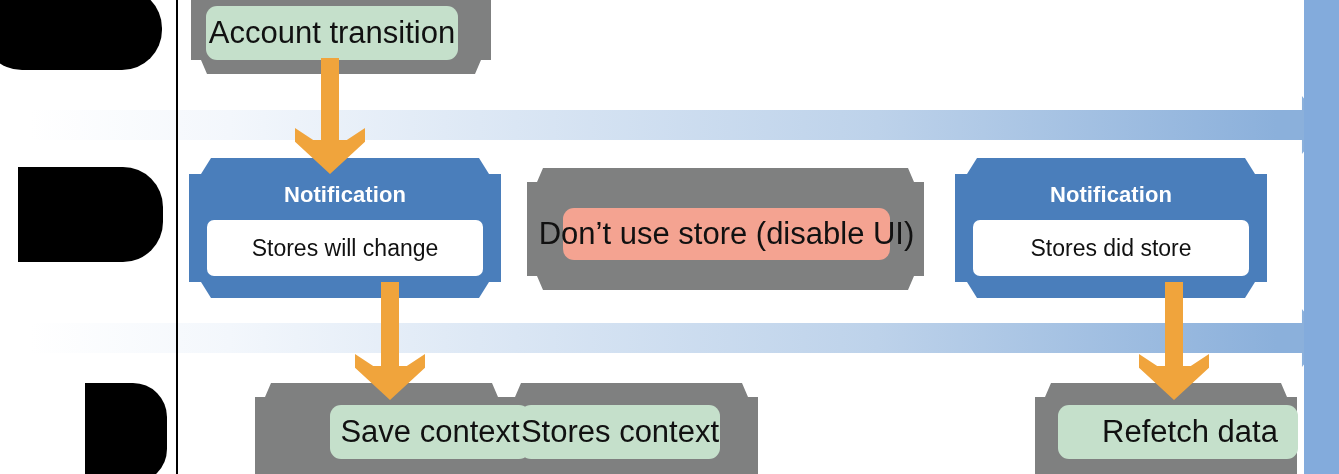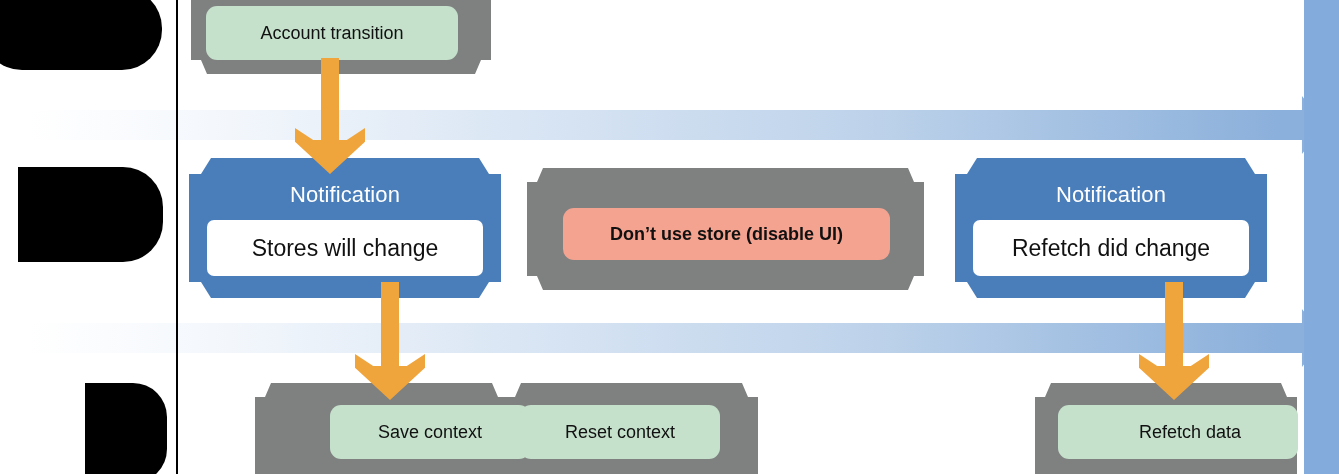--- a/index.html
+++ b/index.html
@@ -91,21 +91,21 @@
       22px 100%, 12px calc(100% - 16px), 0 calc(100% - 16px)
     );
   }
   .notif-title {
     position: absolute;
     left: 0;
     right: 0;
     top: 24px;
     text-align: center;
     color: #ffffff;
-    font-weight: normal;
+    font-weight: bold;
     font-size: 22px;
     letter-spacing: 0.1px;
   }
   .notif-inner {
     position: absolute;
     left: 18px;
     right: 18px;
     bottom: 22px;
     height: 56px;
     background: #ffffff;
@@ -117,21 +117,21 @@
     color: #111111;
   }
 
   
   .chip {
     position: absolute;
     display: flex;
     align-items: center;
     justify-content: center;
     border-radius: 11px;
-    font-size: 18px;
+    font-size: 31px;
     color: #111111;
     z-index: 3;
     white-space: nowrap;
   }
   .chip-green { background: #C5E0CB; }
   .chip-red   { background: #F4A391; }
 
   
   .arrow {
     position: absolute;
@@ -189,49 +189,49 @@
   </div>
 
   <div class="notif-box" style="left:189px; top:158px; width:312px; height:140px;">
     <div class="notif-title">Notification</div>
     <div class="notif-inner">
       <span>Stores will change</span>
     </div>
   </div>
 
   <div class="group-box" style="left:527px; top:168px; width:397px; height:122px;"></div>
-  <div class="chip chip-red" style="left:563px; top:208px; width:327px; height:52px;font-weight:bold;">
+  <div class="chip chip-red" style="left:563px; top:208px; width:327px; height:52px;">
     <span>Don’t use store (disable UI)</span>
   </div>
 
   <div class="notif-box" style="left:955px; top:158px; width:312px; height:140px;">
     <div class="notif-title">Notification</div>
     <div class="notif-inner">
-      <span>Refetch did change</span>
+      <span>Stores did store</span>
     </div>
   </div>
 
   <div class="arrow" style="left:355px; top:282px; width:70px; height:118px;">
     <div class="shaft" style="height:94px;"></div>
     <div class="head" style="top:72px;"></div>
   </div>
 
   <div class="arrow" style="left:1139px; top:282px; width:70px; height:118px;">
     <div class="shaft" style="height:94px;"></div>
     <div class="head" style="top:72px;"></div>
   </div>
 
   <div class="group-box" style="left:255px; top:383px; width:253px; height:105px;"></div>
   <div class="chip chip-green" style="left:290px; top:405px; width:200px; height:54px;margin-left:40px;">
     <span>Save context</span>
   </div>
 
   <div class="group-box" style="left:505px; top:383px; width:253px; height:105px;"></div>
   <div class="chip chip-green" style="left:520px; top:405px; width:200px; height:54px;">
-    <span>Reset context</span>
+    <span>Stores context</span>
   </div>
 
   <div class="group-box" style="left:1035px; top:383px; width:262px; height:105px;"></div>
   <div class="chip chip-green" style="left:1058px; top:405px; width:216px; height:54px;padding-left:24px;">
     <span>Refetch data</span>
   </div>
 
 </div>
 
 </body></html>

